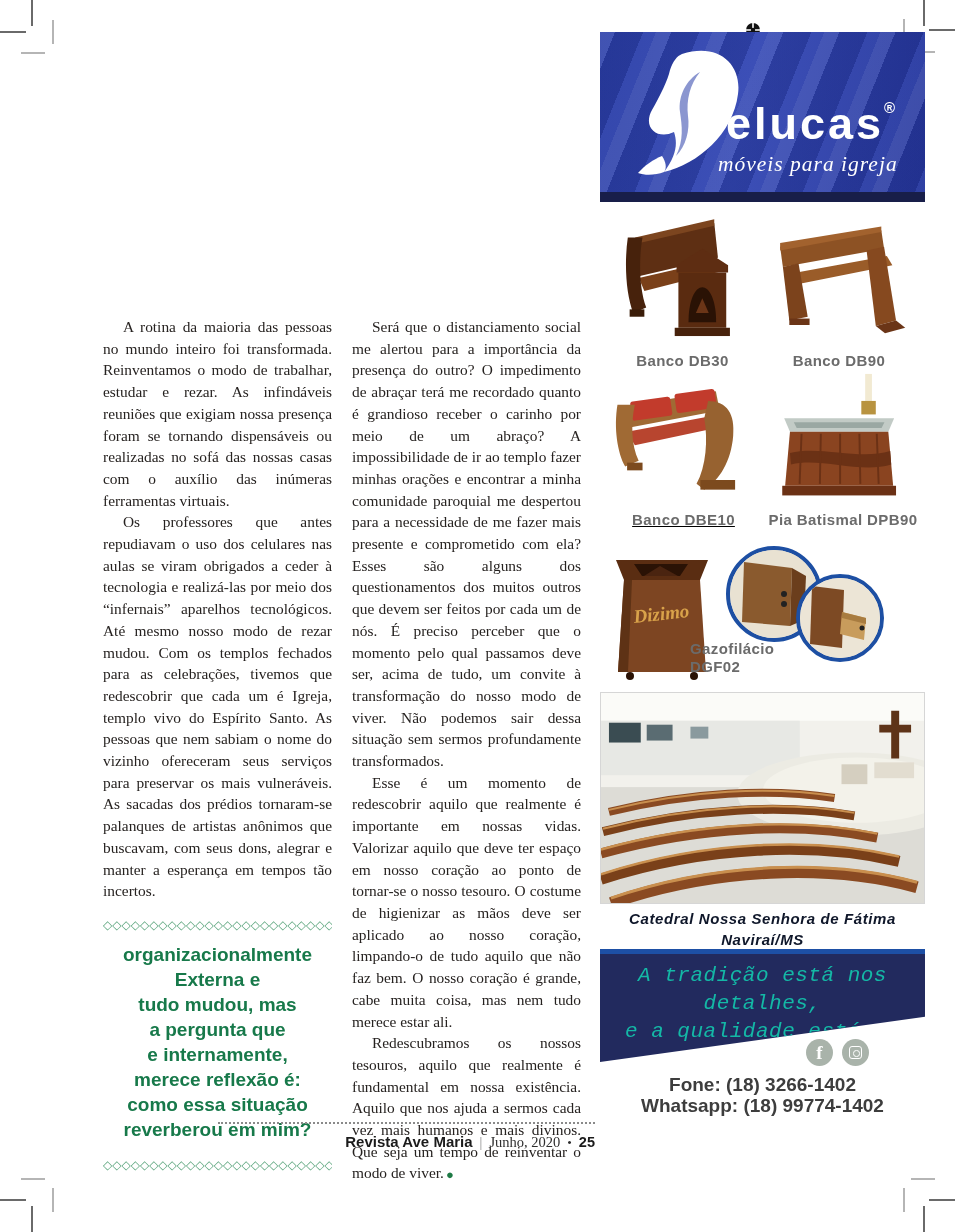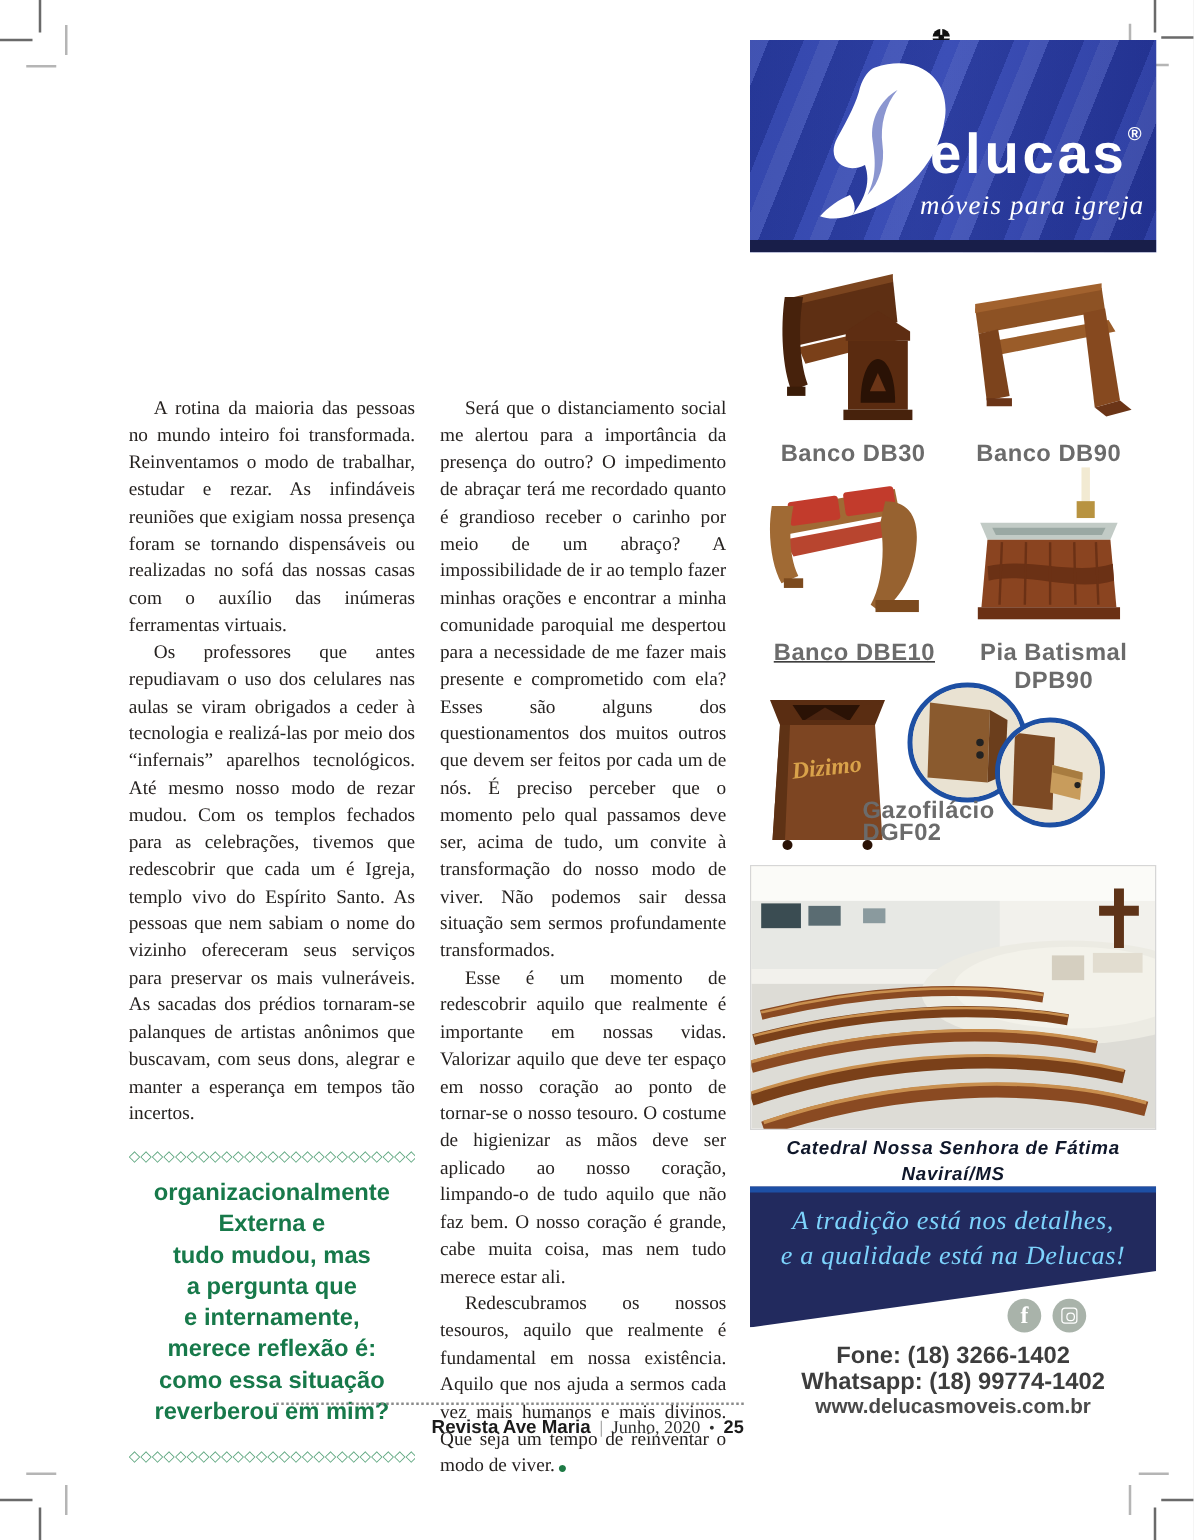--- a/index.html
+++ b/index.html
@@ -37,44 +37,44 @@
   .footer-bullet{color:#2e2e2e;font-size:13px;}
   .footer-page{font-family:"Liberation Sans",sans-serif;font-weight:bold;font-size:14.5px;color:#1b1b1b;}
 
   
   .ad{position:absolute;left:600px;top:32px;width:325px;}
   .ad-header{position:relative;height:170px;overflow:hidden;
      background:linear-gradient(100deg,#2c40a9 0%,#3448b4 45%,#27389f 100%);}
   .ad-pews{position:absolute;inset:0;
      background:repeating-linear-gradient(112deg,rgba(255,255,255,0.10) 0 14px,rgba(10,16,70,0.18) 14px 40px,rgba(255,255,255,0.04) 40px 52px);}
   .ad-header-strip{position:absolute;left:0;bottom:0;width:100%;height:10px;background:#181e49;}
-  .logo-wrap{position:absolute;left:48px;top:10px;width:270px;height:150px;}
+  .logo-wrap{position:absolute;left:30px;top:10px;width:270px;height:150px;}
   .logo-d{position:absolute;left:0;top:0;}
   .logo-text{position:absolute;left:96px;top:58px;color:#fff;
      font-family:"Liberation Sans",sans-serif;font-weight:bold;font-size:45px;letter-spacing:3px;line-height:1;}
   .logo-reg{font-size:15px;vertical-align:26px;letter-spacing:0;}
   .logo-tagline{position:absolute;left:88px;top:110px;color:#fff;font-style:italic;
      font-family:"Liberation Serif",serif;font-size:21.5px;letter-spacing:1px;}
 
   .products{position:relative;background:#fff;}
   .prod-cell{position:absolute;text-align:center;}
   .prod-caption{font-family:"Liberation Sans",sans-serif;font-weight:bold;
-     font-size:19px;color:#6b6b6b;letter-spacing:0.4px;}
+     font-size:15px;color:#6b6b6b;letter-spacing:0.4px;}
   .inset-circle{position:absolute;border-radius:50%;border:4px solid #1d4fa3;overflow:hidden;background:#efe7d8;}
 
   .cathedral{position:absolute;left:0px;width:325px;border:1px solid #d6d6d6;box-sizing:border-box;}
   .photo-caption{position:absolute;width:100%;text-align:center;
      font-family:"Liberation Sans",sans-serif;font-weight:bold;font-style:italic;
      font-size:15px;color:#0f172a;letter-spacing:0.6px;line-height:21px;}
 
   .slogan-band{position:absolute;left:0;width:325px;height:113px;background:#222a5e;
      clip-path:polygon(0 0,100% 0,100% 60%,0 100%);}
   .slogan-strip{position:absolute;left:0;top:0;width:100%;height:5px;background:#1d4fa5;}
-  .slogan-text{position:absolute;top:13px;width:100%;text-align:center;color:#7dd3fc;
-     font-style:italic;font-family:Liberation Serif, serif;font-size:21px;line-height:28px;letter-spacing:0.5px;}
+  .slogan-text{position:absolute;top:13px;width:100%;text-align:center;color:#14b8a6;
+     font-style:italic;font-family:Liberation Mono, monospace;font-size:21px;line-height:28px;letter-spacing:0.5px;}
 
   .social{position:absolute;display:flex;gap:9px;}
   .social-circle{width:27px;height:27px;border-radius:50%;background:#a9b3aa;position:relative;}
   .fb-glyph{position:absolute;left:0;top:3px;width:100%;text-align:center;color:#fff;
      font-family:"Liberation Serif",serif;font-weight:bold;font-size:19px;}
   .ig-box{position:absolute;left:7px;top:7px;width:11px;height:11px;border:1.6px solid #fff;border-radius:3px;}
   .ig-dot{position:absolute;left:3px;top:3px;width:4.5px;height:4.5px;border:1.3px solid #fff;border-radius:50%;}
 
   .contacts{position:absolute;width:325px;text-align:center;color:#3d3d3d;
      font-family:"Liberation Sans",sans-serif;}
@@ -303,17 +303,16 @@
       <div class="social-circle">
           <div class="ig-box">
             <div class="ig-dot"></div>
           </div>
         </div>
     </div>
 
     <div class="contacts" style="top:1042px;">
       <div class="contact-phone">Fone: (18) 3266-1402</div>
       <div class="contact-phone">Whatsapp: (18) 99774-1402</div>
-      <div class="contact-small">www.delucasmoveis.com.br</div>
     </div>
   </div>
 
 </div>
 
 </body></html>

